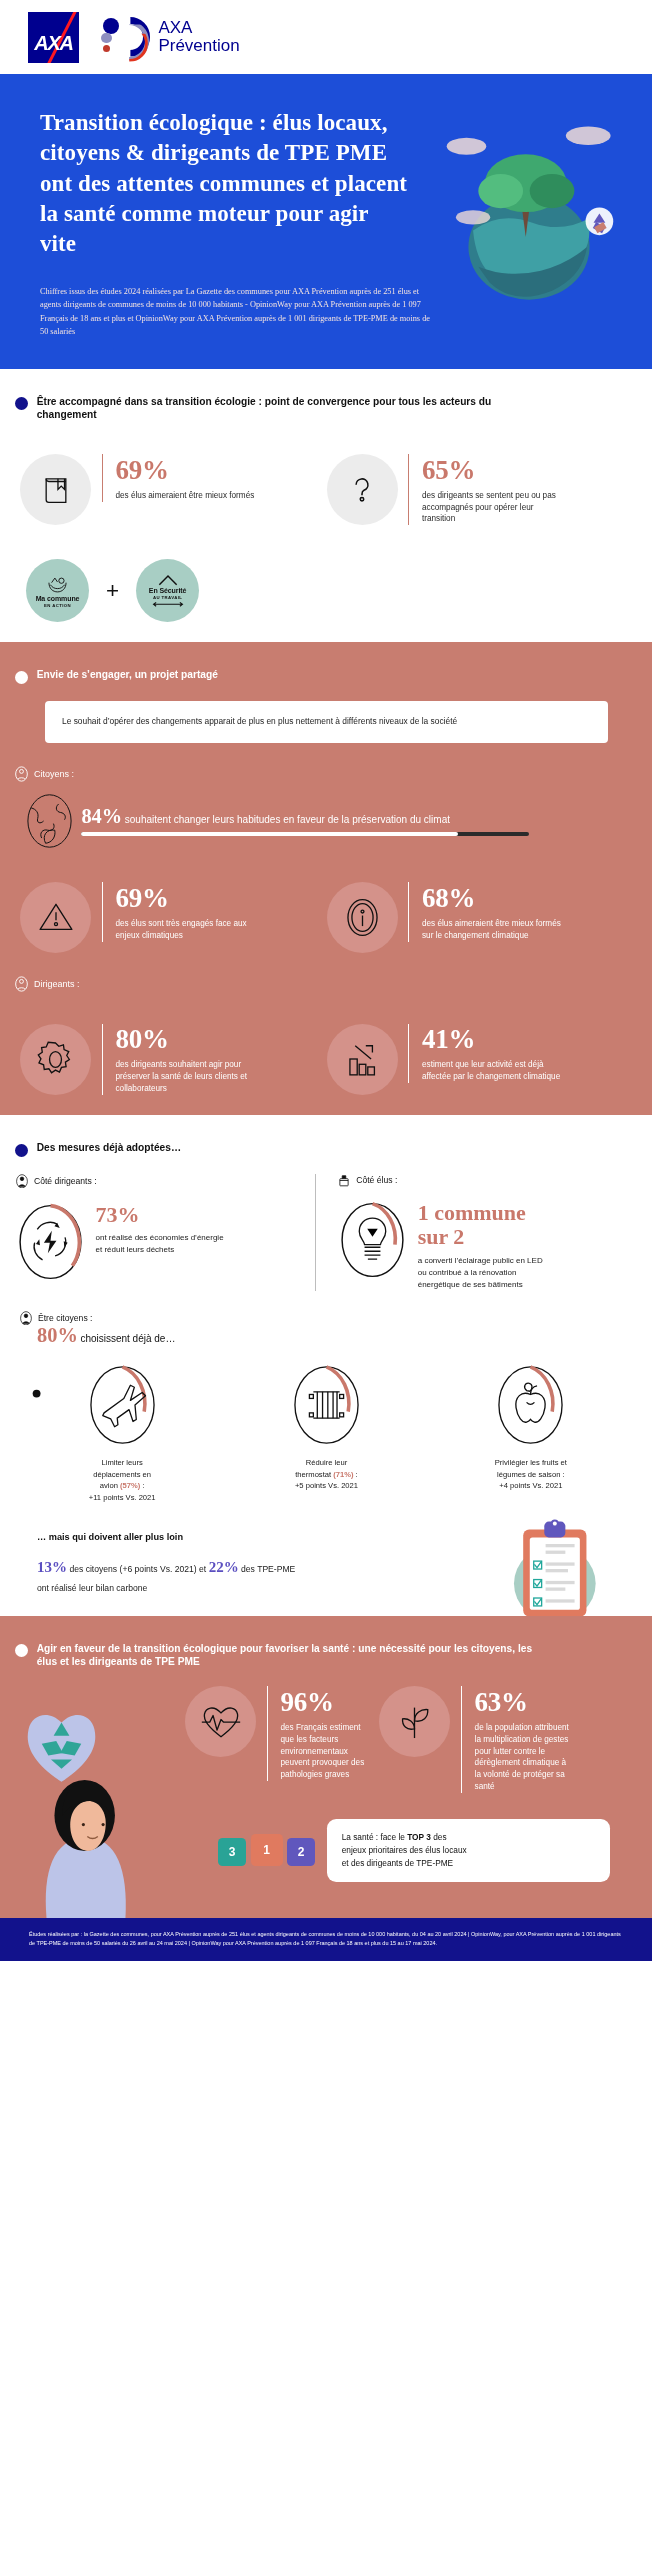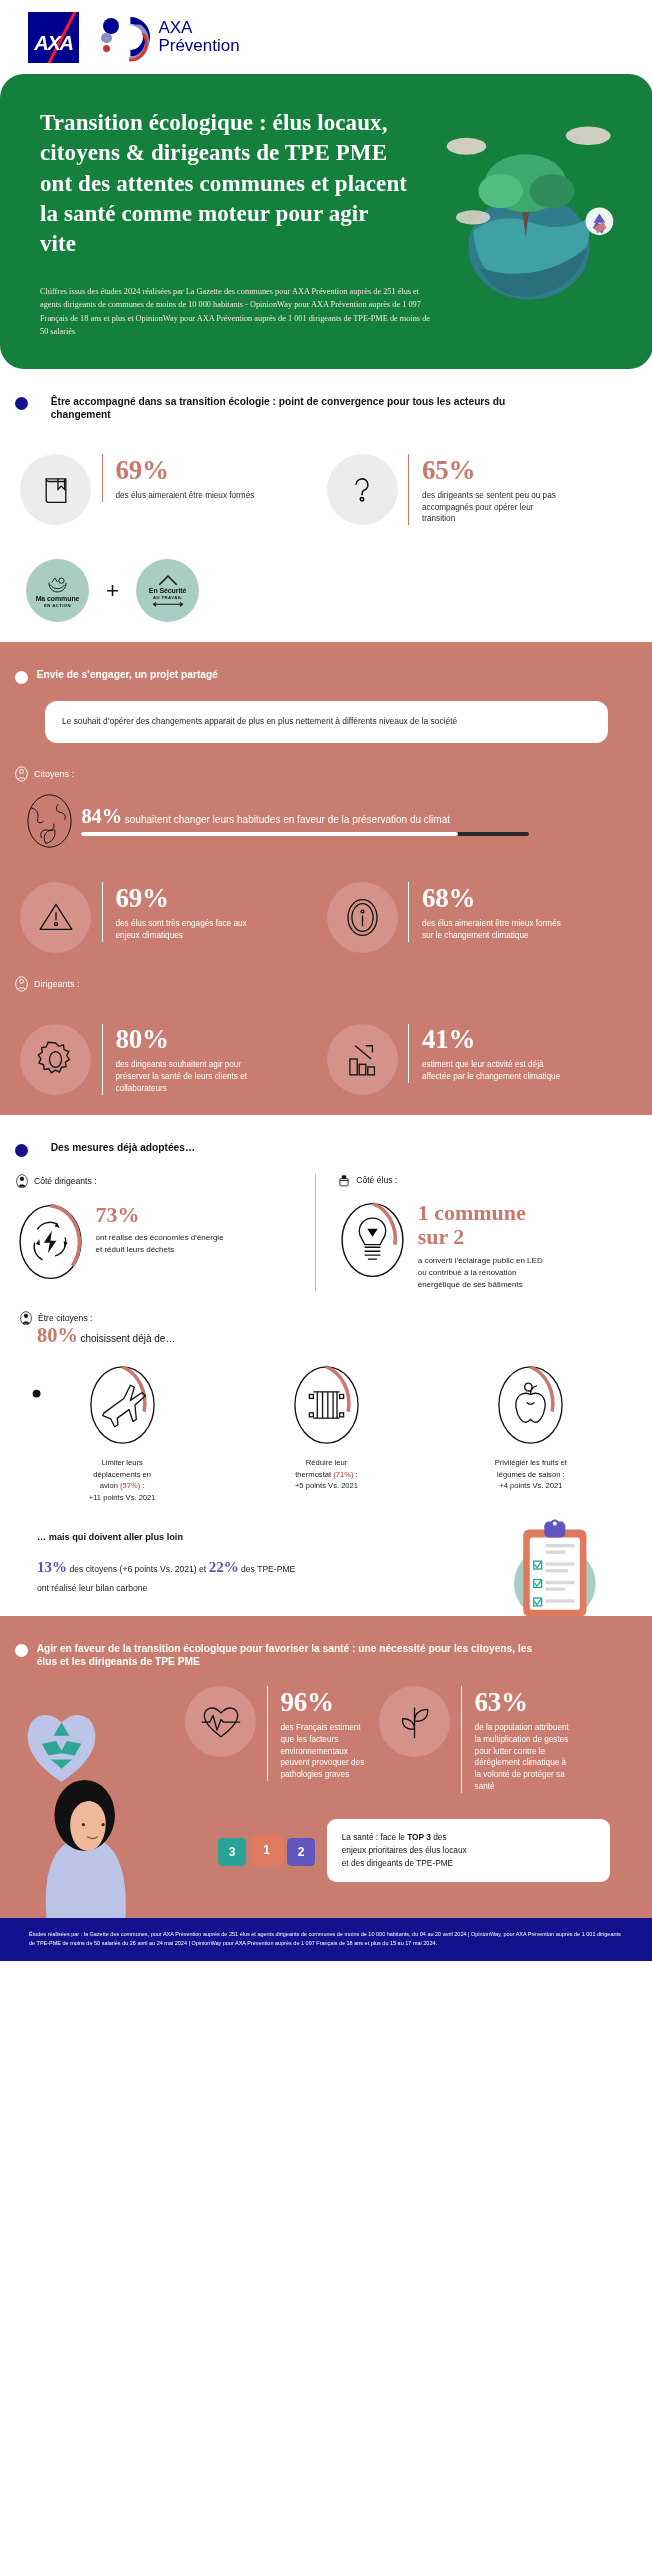--- a/index.html
+++ b/index.html
@@ -26,41 +26,41 @@
   .prev-mark .arc2 { position: absolute; width: 40px; height: 40px; border: 4px solid #8E8FC0; border-radius: 50%;
       clip-path: polygon(50% 10%,100% 10%,100% 100%,50% 100%); right: 1.3px; top: 4px; }
   .prev-mark .arc3 { position: absolute; width: 37px; height: 37px; border: 3.3px solid #E1341E; border-radius: 50%;
       clip-path: polygon(50% 25%,100% 25%,100% 100%,50% 100%); right: 2.6px; top: 8px; }
   .prev-mark .dot-lg { position: absolute; width: 16px; height: 16px; background: #00008F; border-radius: 50%; left: 1.3px; top: 1.3px; }
   .prev-mark .dot-md { position: absolute; width: 10.5px; height: 10.5px; background: #8E8FC0; border-radius: 50%; left: 0px; top: 16px; }
   .prev-mark .dot-sm { position: absolute; width: 7.3px; height: 7.3px; background: #C0392B; border-radius: 50%; left: 1.3px; top: 28px; }
   .prev-words { color: #00008F; font-size: 17px; line-height: 1.05; font-weight: 500; }
 
   
-  .hero { background: #15803d; padding: 34px 16px 30px 0; position: relative; min-height: 290px; border-radius: 24px; }
+  .hero { background: #1d4ed8; padding: 34px 16px 30px 0; position: relative; min-height: 290px; }
   .hero h1 {
     font-family: "Liberation Serif", serif; font-weight: bold;
     color: #fff; font-size: 23px; line-height: 1.32; margin-left: 40px; width: 369px; letter-spacing: 0.1px;
   }
   .hero .sub {
     margin-left: 40px; margin-top: 25px; width: 395px;
     font-family: "Liberation Serif", serif; color: #F5E4E0; font-size: 8.3px; line-height: 1.62;
   }
   .hero-art { position: absolute; right: 22.4px; top: 38px; width: 204px; height: 191px; }
 
   
   .sec { position: relative; padding: 26px 0 20px; }
   .sec.white { background: #fff; }
   .sec.rose  { background: #C87D70; }
   .sec-head { display: flex; align-items: flex-start; gap: 9.2px; padding-left: 14.5px; }
   .bullet { width: 13px; height: 13px; border-radius: 50%; flex: none; margin-top: 2.6px; }
   .bullet.navy { background: #12128C; }
   .bullet.white { background: #fff; }
   .sec-title { font-size: 10.2px; font-weight: bold; line-height: 1.35; max-width: 501px; }
-  .sec.white .sec-title { color: #111; margin-left: 14px; }
+  .sec.white .sec-title { color: #111; }
   .sec.rose .sec-title { color: #fff; }
 
   
   .stat-row { display: flex; padding: 0 20px; margin-top: 32px; }
   .stat { display: flex; align-items: flex-start; gap: 0; flex: 1; }
   .icon-oval { width: 71px; height: 71px; border-radius: 50%; flex: none; display: flex;
       align-items: center; justify-content: center; }
   .icon-oval.grey { background: #ECECEC; }
   .icon-oval.rosedark { background: #D4928A; }
   .stat-body { padding-left: 13px; border-left: 1.3px solid; padding-top: 2.6px; margin-left: 10.5px; }
@@ -78,21 +78,21 @@
   .tools { display: flex; align-items: center; padding: 0 26px; margin-top: 34px; gap: 17px; }
   .tools-pill { background: #6057BD; color: #fff; border-radius: 10.5px; padding: 13px 16px;
       font-size: 8.6px; line-height: 1.6; width: 204px; }
   .badge { width: 63px; height: 63px; border-radius: 50%; background: #A8CEC4; display: flex;
       flex-direction: column; align-items: center; justify-content: center; gap: 1.3px; flex: none; }
   .badge .b-title { font-size: 7px; font-weight: bold; letter-spacing: -0.1px; color: #111; }
   .badge .b-sub { font-size: 4.3px; font-weight: bold; letter-spacing: 0.4px; color: #111; }
   .plus { font-size: 22.4px; color: #111; font-weight: 300; line-height: 1; }
 
   
-  .card-white { background: #fff; border-radius: 12px; margin: 17px 45px 0 45px; padding: 14.5px 17px;
+  .card-white { background: #fff; border-radius: 4px; margin: 17px 45px 0 45px; padding: 14.5px 17px;
       font-size: 8.4px; line-height: 1.6; color: #1d1d1d; }
 
   
   .group-label { display: flex; align-items: center; gap: 6.6px; padding-left: 14.5px; margin-top: 22.4px; }
   .group-label .gl-text { font-size: 9px; font-weight: 500; }
   .sec.rose .group-label .gl-text { color: #fff; }
 
   
   .prog-wrap { display: flex; align-items: center; padding: 0 22.4px; margin-top: 10.5px; gap: 4px; }
   .prog-inline { flex: 1; }

